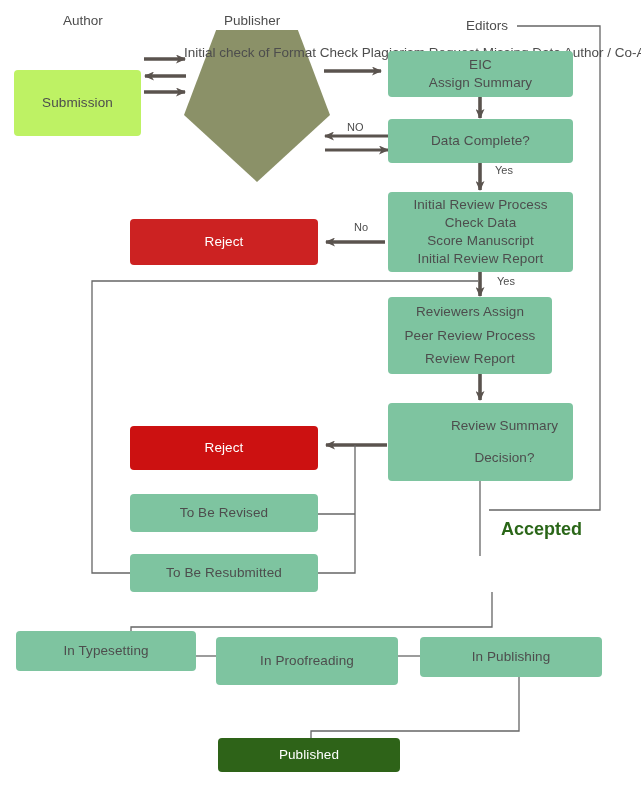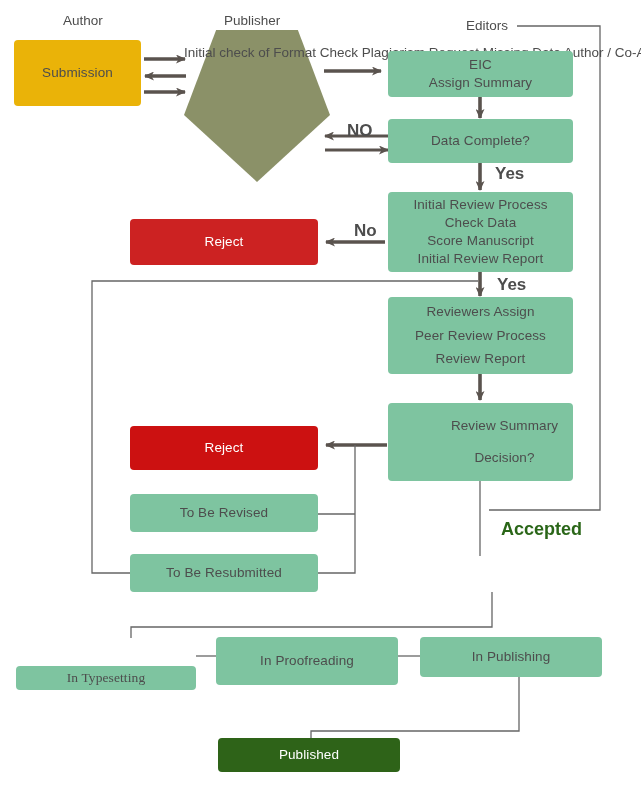--- a/index.html
+++ b/index.html
@@ -35,35 +35,34 @@
     text-align: center;
     border-radius: 4px;
     color: #4d4d4d;
     font-size: 13.5px;
     line-height: 1.32;
     letter-spacing: 0.1px;
   }
   .node.green  { background: #7ec4a0; }
   .node.red    { background: #cc1111; color: #ffffff; }
   .node.red2   { background: #cc2222; color: #ffffff; }
-  .node.cream  { background: #eab308; }
+  .node.cream  { background: #bef264; margin-top: 30px; }
   .node.dgreen { background: #2e6318; color: #ffffff; }
   .node .ln { display: block; }
   .grouplabel {
     position: absolute;
     color: #4d4d4d;
     font-size: 13.5px;
     white-space: nowrap;
   }
   .edgelabel {
     position: absolute;
     color: #4d4d4d;
-    font-size: 17px;
+    font-size: 11px;
     white-space: nowrap;
-    font-weight: bold;
   }
   .edgelabel.accepted {
     color: #2a6618;
     font-weight: bold;
     font-size: 18px;
   }
   .pent {
     position: absolute;
     background: #8b9168;
     -webkit-clip-path: polygon(22% 0%, 78% 0%, 100% 56%, 50% 100%, 0% 56%);
@@ -159,21 +158,21 @@
     <span class="ln">Initial Review Process</span>
     <span class="ln">Check Data</span>
     <span class="ln">Score Manuscript</span>
     <span class="ln">Initial Review Report</span>
   </div>
 
   <div class="node red2" style="left:130px; top:219px; width:188px; height:46px;">
     <span class="ln">Reject</span>
   </div>
 
-  <div class="node green" style="left:388px; top:297px; width:185px; height:77px;">
+  <div class="node green" style="left:388px; top:297px; width:164px; height:77px;">
     <span class="ln" style="margin-bottom:6px;">Reviewers Assign</span>
     <span class="ln" style="margin-bottom:6px;">Peer Review Process</span>
     <span class="ln">Review Report</span>
   </div>
 
   <div class="node green" style="left:388px; top:403px; width:185px; height:78px;padding-left:48px;">
     <span class="ln" style="margin-bottom:14px;">Review Summary</span>
     <span class="ln">Decision?</span>
   </div>
 
@@ -183,21 +182,21 @@
 
   <div class="node green" style="left:130px; top:494px; width:188px; height:38px;">
     <span class="ln">To Be Revised</span>
   </div>
 
   <div class="node green" style="left:130px; top:554px; width:188px; height:38px;text-align:center;">
     <span class="ln">To Be Resubmitted</span>
   </div>
 
 
-  <div class="node green" style="left:16px; top:666px; width:180px; height:24px;font-family:Liberation Serif, serif;">
+  <div class="node green" style="left:16px; top:631px; width:180px; height:40px;">
     <span class="ln">In Typesetting</span>
   </div>
 
   <div class="node green" style="left:216px; top:637px; width:182px; height:48px;">
     <span class="ln">In Proofreading</span>
   </div>
 
   <div class="node green" style="left:420px; top:637px; width:182px; height:40px;">
     <span class="ln">In Publishing</span>
   </div>

